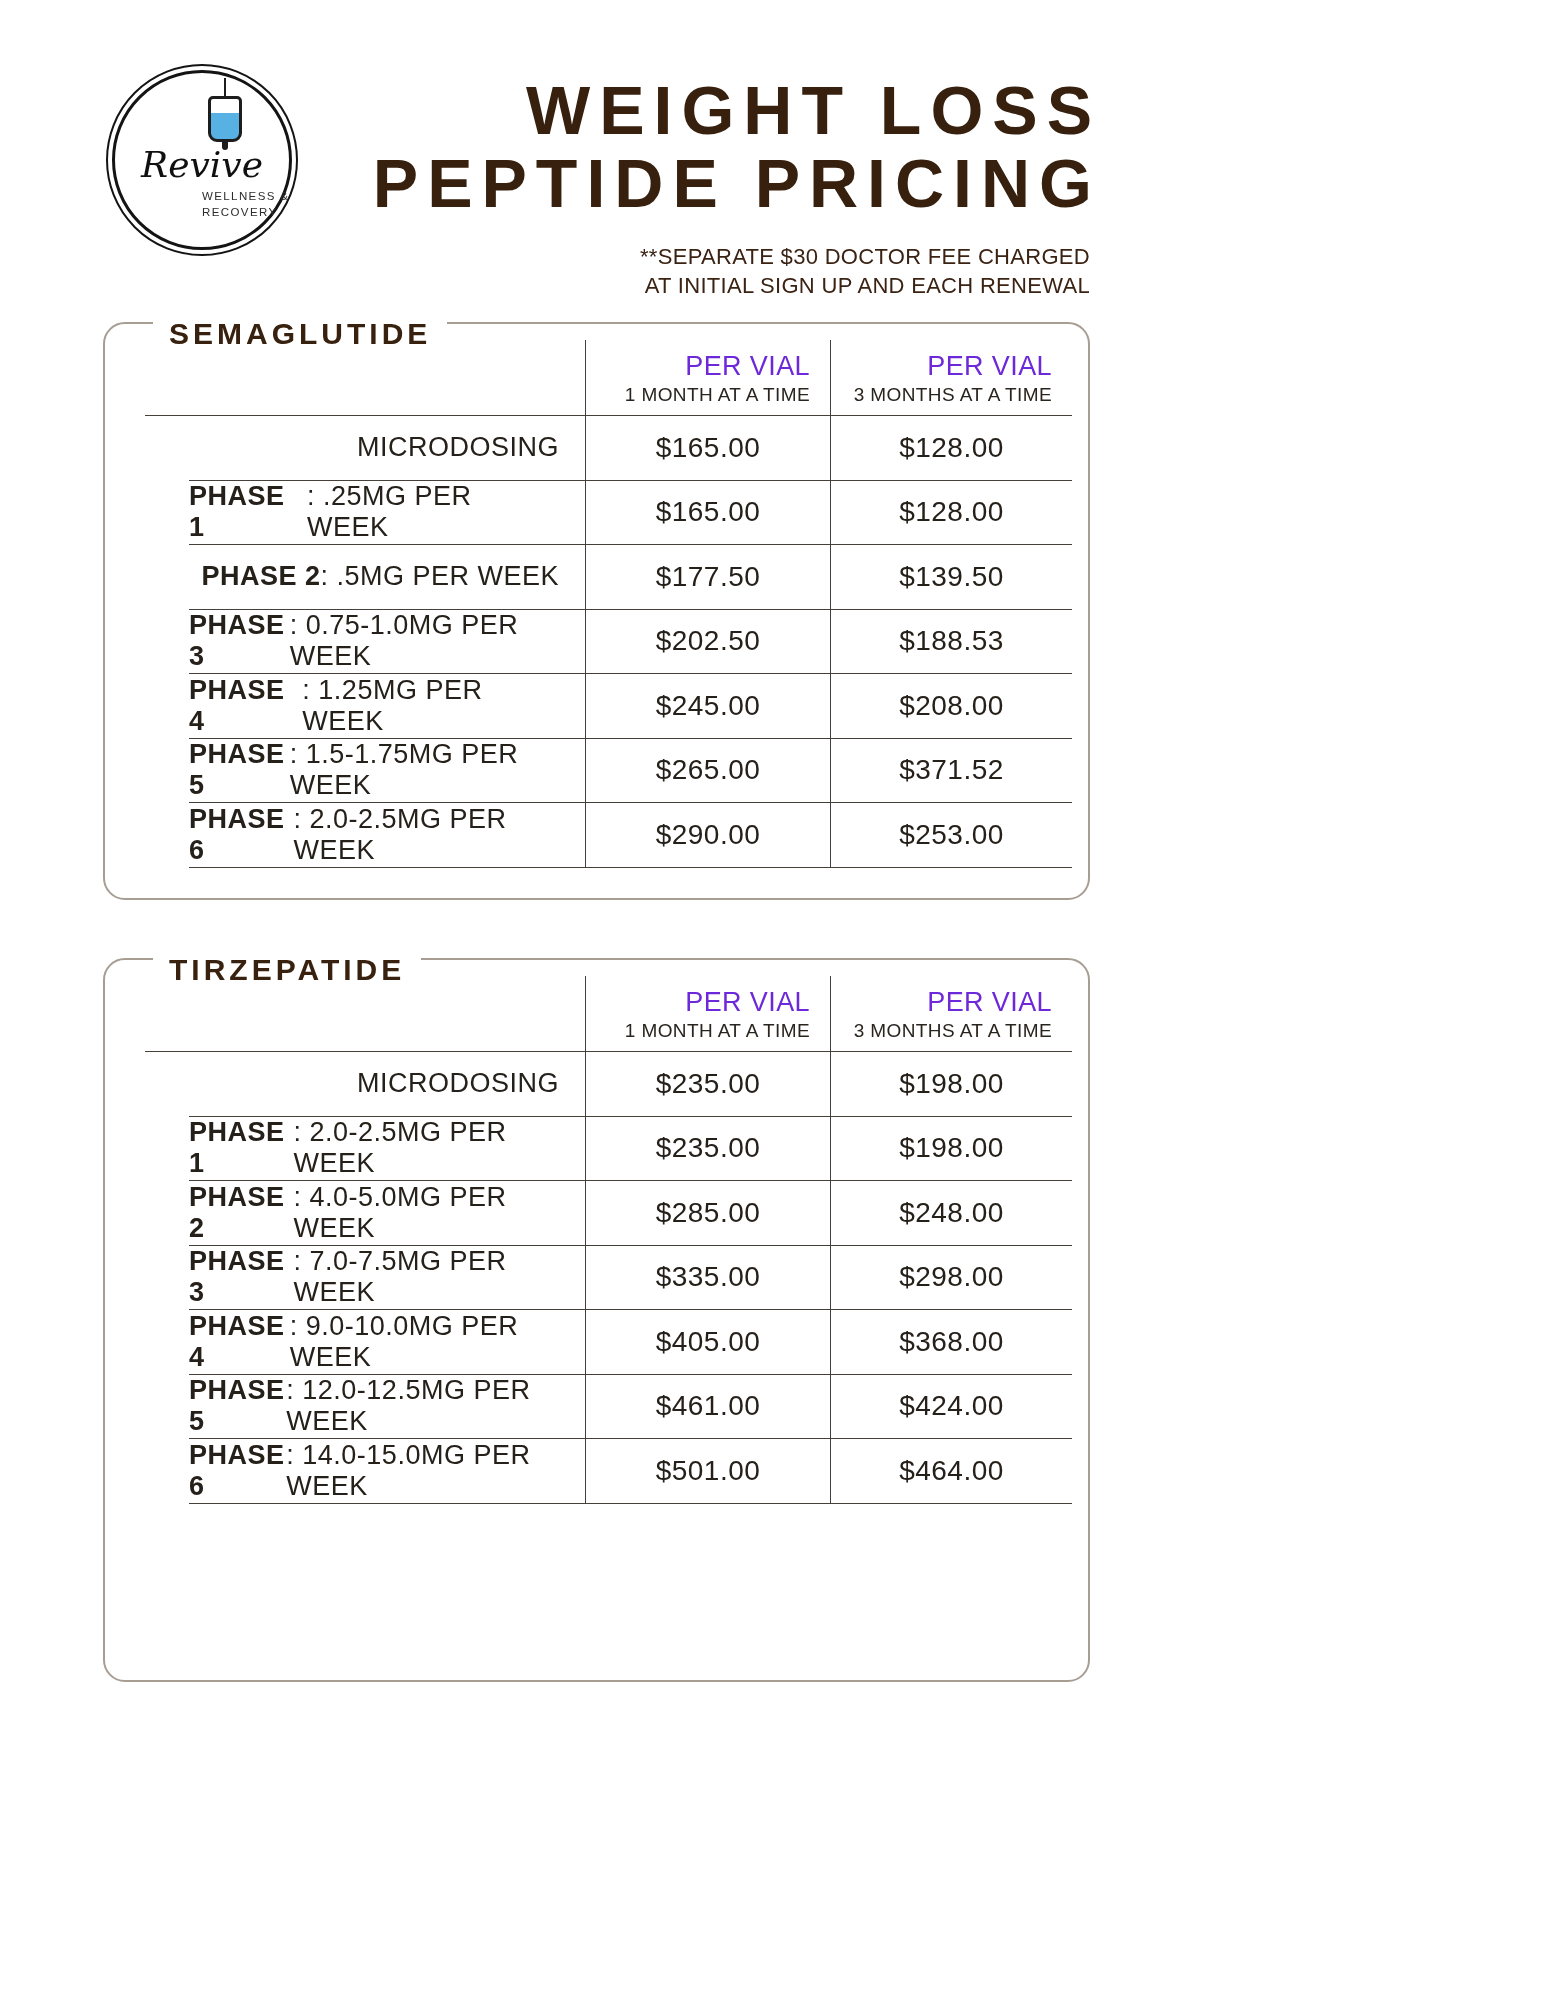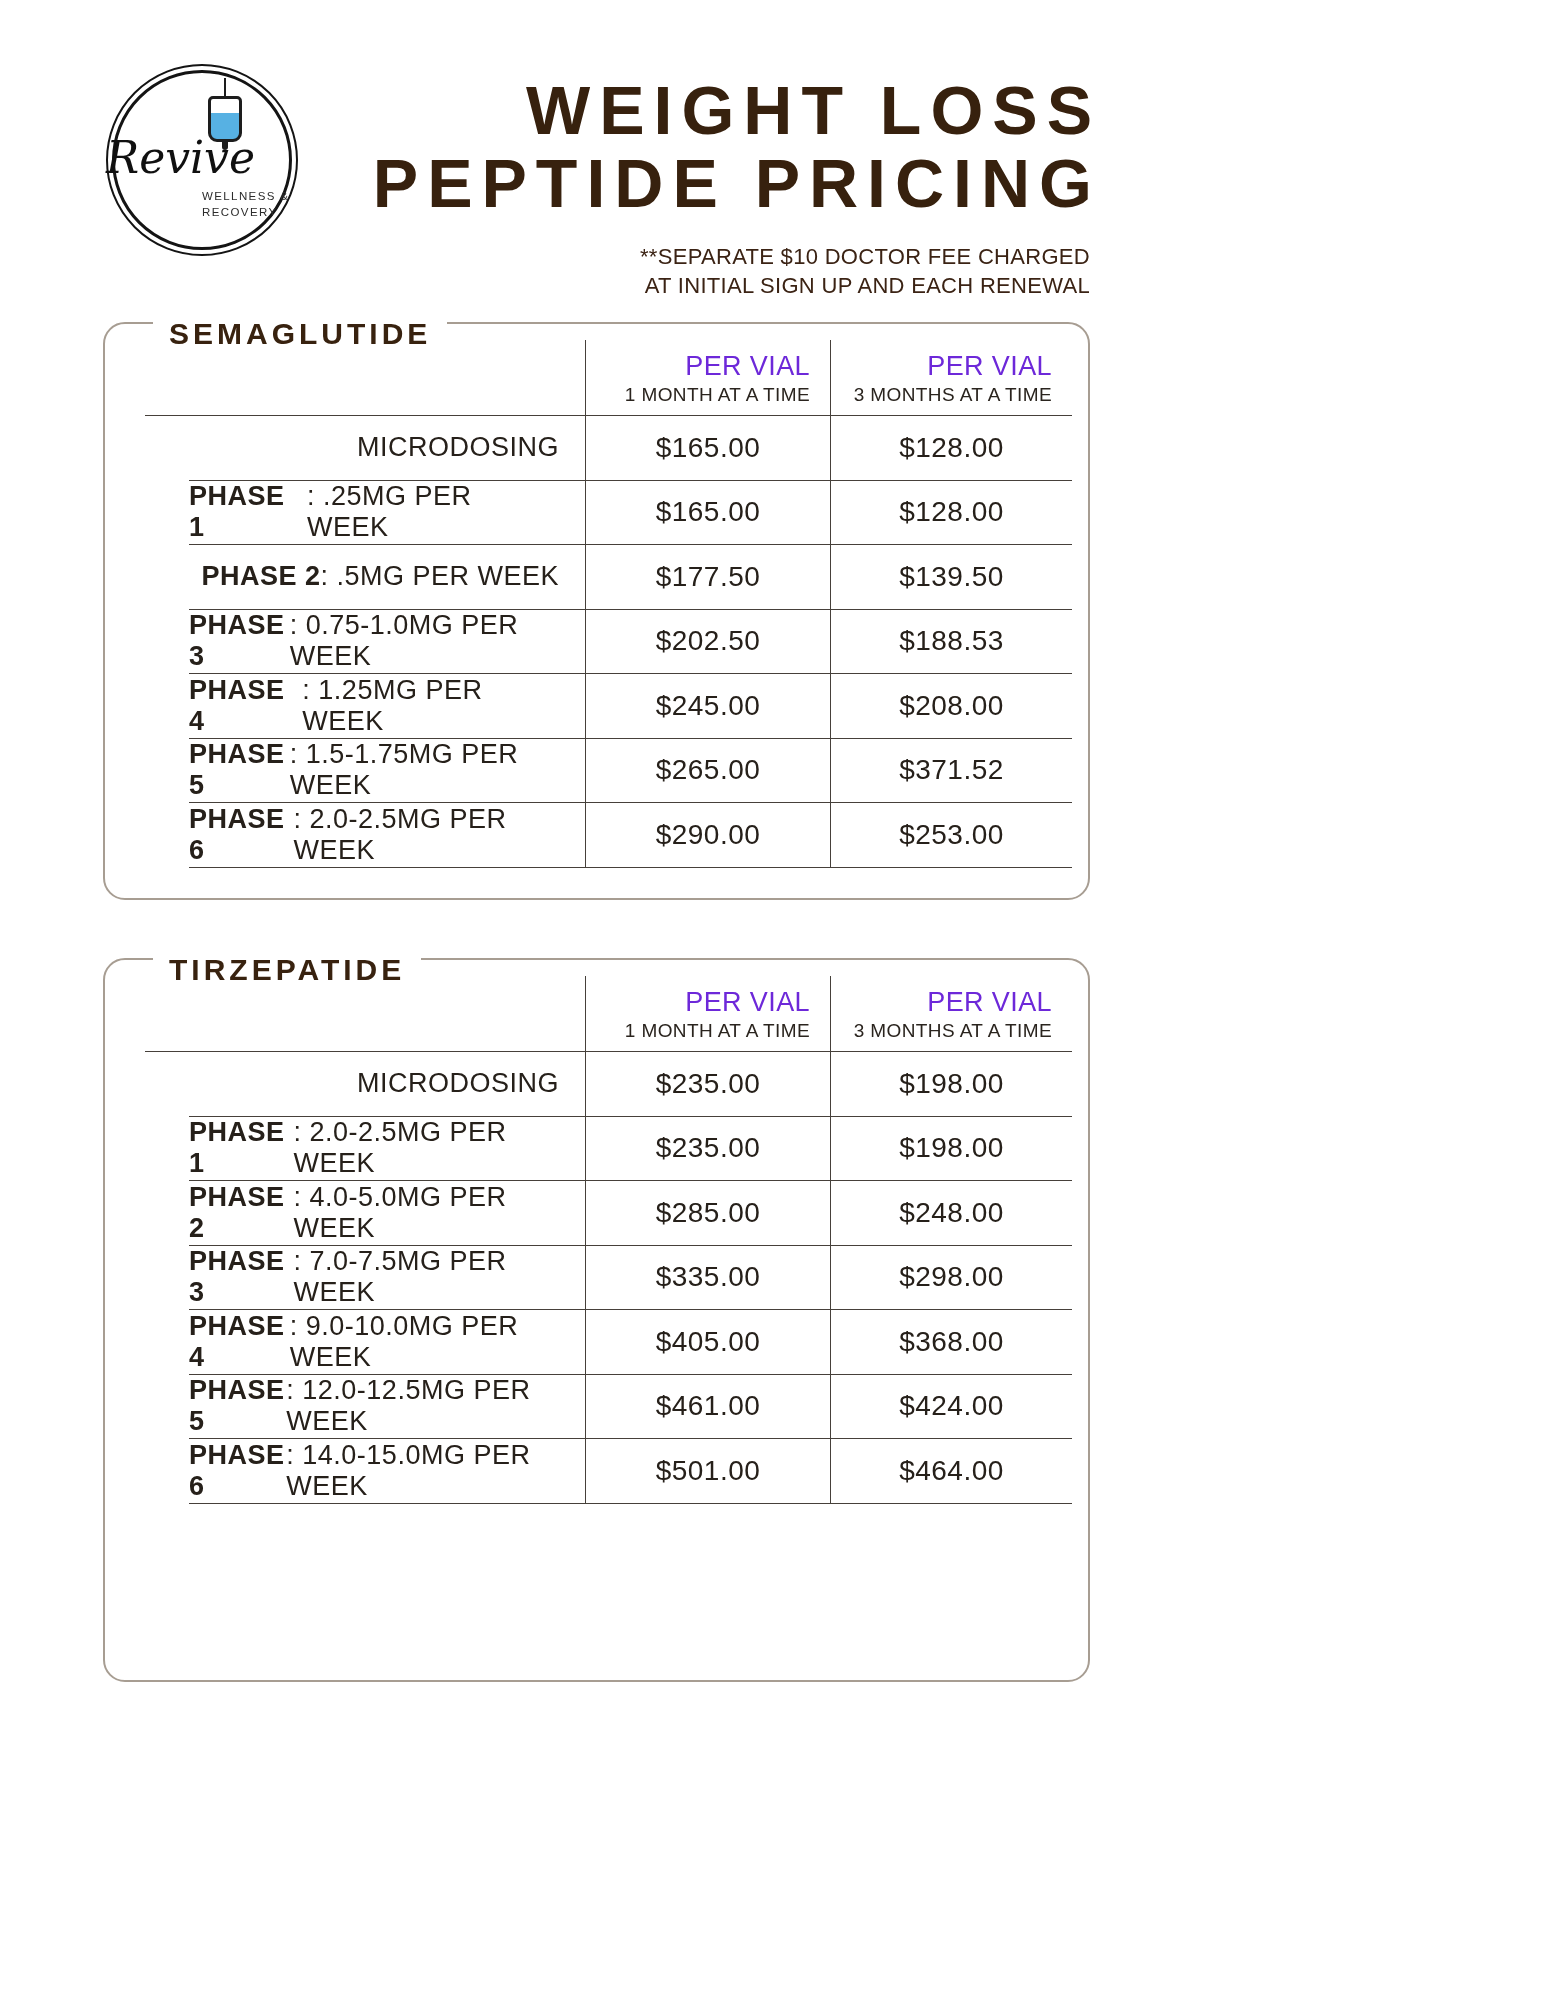--- a/index.html
+++ b/index.html
@@ -8,22 +8,22 @@
   .page { position:relative; width:1545px; height:2000px; background:#ffffff; overflow:hidden; }
 
   
   .logo { position:absolute; left:106px; top:64px; width:192px; height:192px; }
   .ring-outer { position:absolute; inset:0; border:2px solid #141414; border-radius:50%; }
   .ring-inner { position:absolute; inset:6px; border:3px solid #141414; border-radius:50%; }
   .iv-hook { position:absolute; left:118px; top:14px; width:2px; height:20px; background:#1d1d1d; }
   .iv-bag { position:absolute; left:102px; top:32px; width:34px; height:46px; border:3px solid #1d1d1d;
             border-radius:5px 5px 9px 9px; background:linear-gradient(#ffffff 0 34%, #57b1e3 34%); }
   .iv-port { position:absolute; left:116px; top:78px; width:6px; height:8px; background:#1d1d1d; border-radius:0 0 3px 3px; }
-  .logo-name { position:absolute; top:68px; left:0; width:100%; text-align:left;
-               font-family:"DejaVu Serif", serif; font-style:italic; font-size:44px; color:#101010; z-index:2; }
+  .logo-name { position:absolute; top:80px; left:0; width:100%; text-align:center;
+               font-family:"DejaVu Serif", serif; font-style:italic; font-size:36px; color:#101010; z-index:2; }
   .logo-sub { position:absolute; top:124px; left:96px; text-align:left; font-size:11.5px;
               letter-spacing:1.4px; color:#2c2c2c; line-height:1.4; z-index:2; }
 
   
   .title { position:absolute; top:74px; right:453px; margin-right:-9px; text-align:right;
            color:#37210e; font-weight:700; font-size:68px; letter-spacing:9px; line-height:1.08; }
   .note { position:absolute; top:242px; right:455px; text-align:right; font-size:22px;
           line-height:1.32; color:#3b2314; letter-spacing:0.3px; }
 
   
@@ -64,21 +64,21 @@
       <div>RECOVERY</div>
     </div>
   </div>
 
   <div class="title">
     <div>WEIGHT LOSS</div>
     <div>PEPTIDE PRICING</div>
   </div>
 
   <div class="note">
-    <div>**SEPARATE $10 DOCTOR FEE CHARGED</div>
+    <div>**SEPARATE $30 DOCTOR FEE CHARGED</div>
     <div>AT INITIAL SIGN UP AND EACH RENEWAL</div>
   </div>
 
   <div class="box" id="box-sema">
     <span class="legend">SEMAGLUTIDE</span>
     <div class="ptable">
       <div class="h-blank"></div>
       <div class="h-col">
         <div class="h-title">PER VIAL</div>
         <div class="h-sub">1 MONTH AT A TIME</div>

